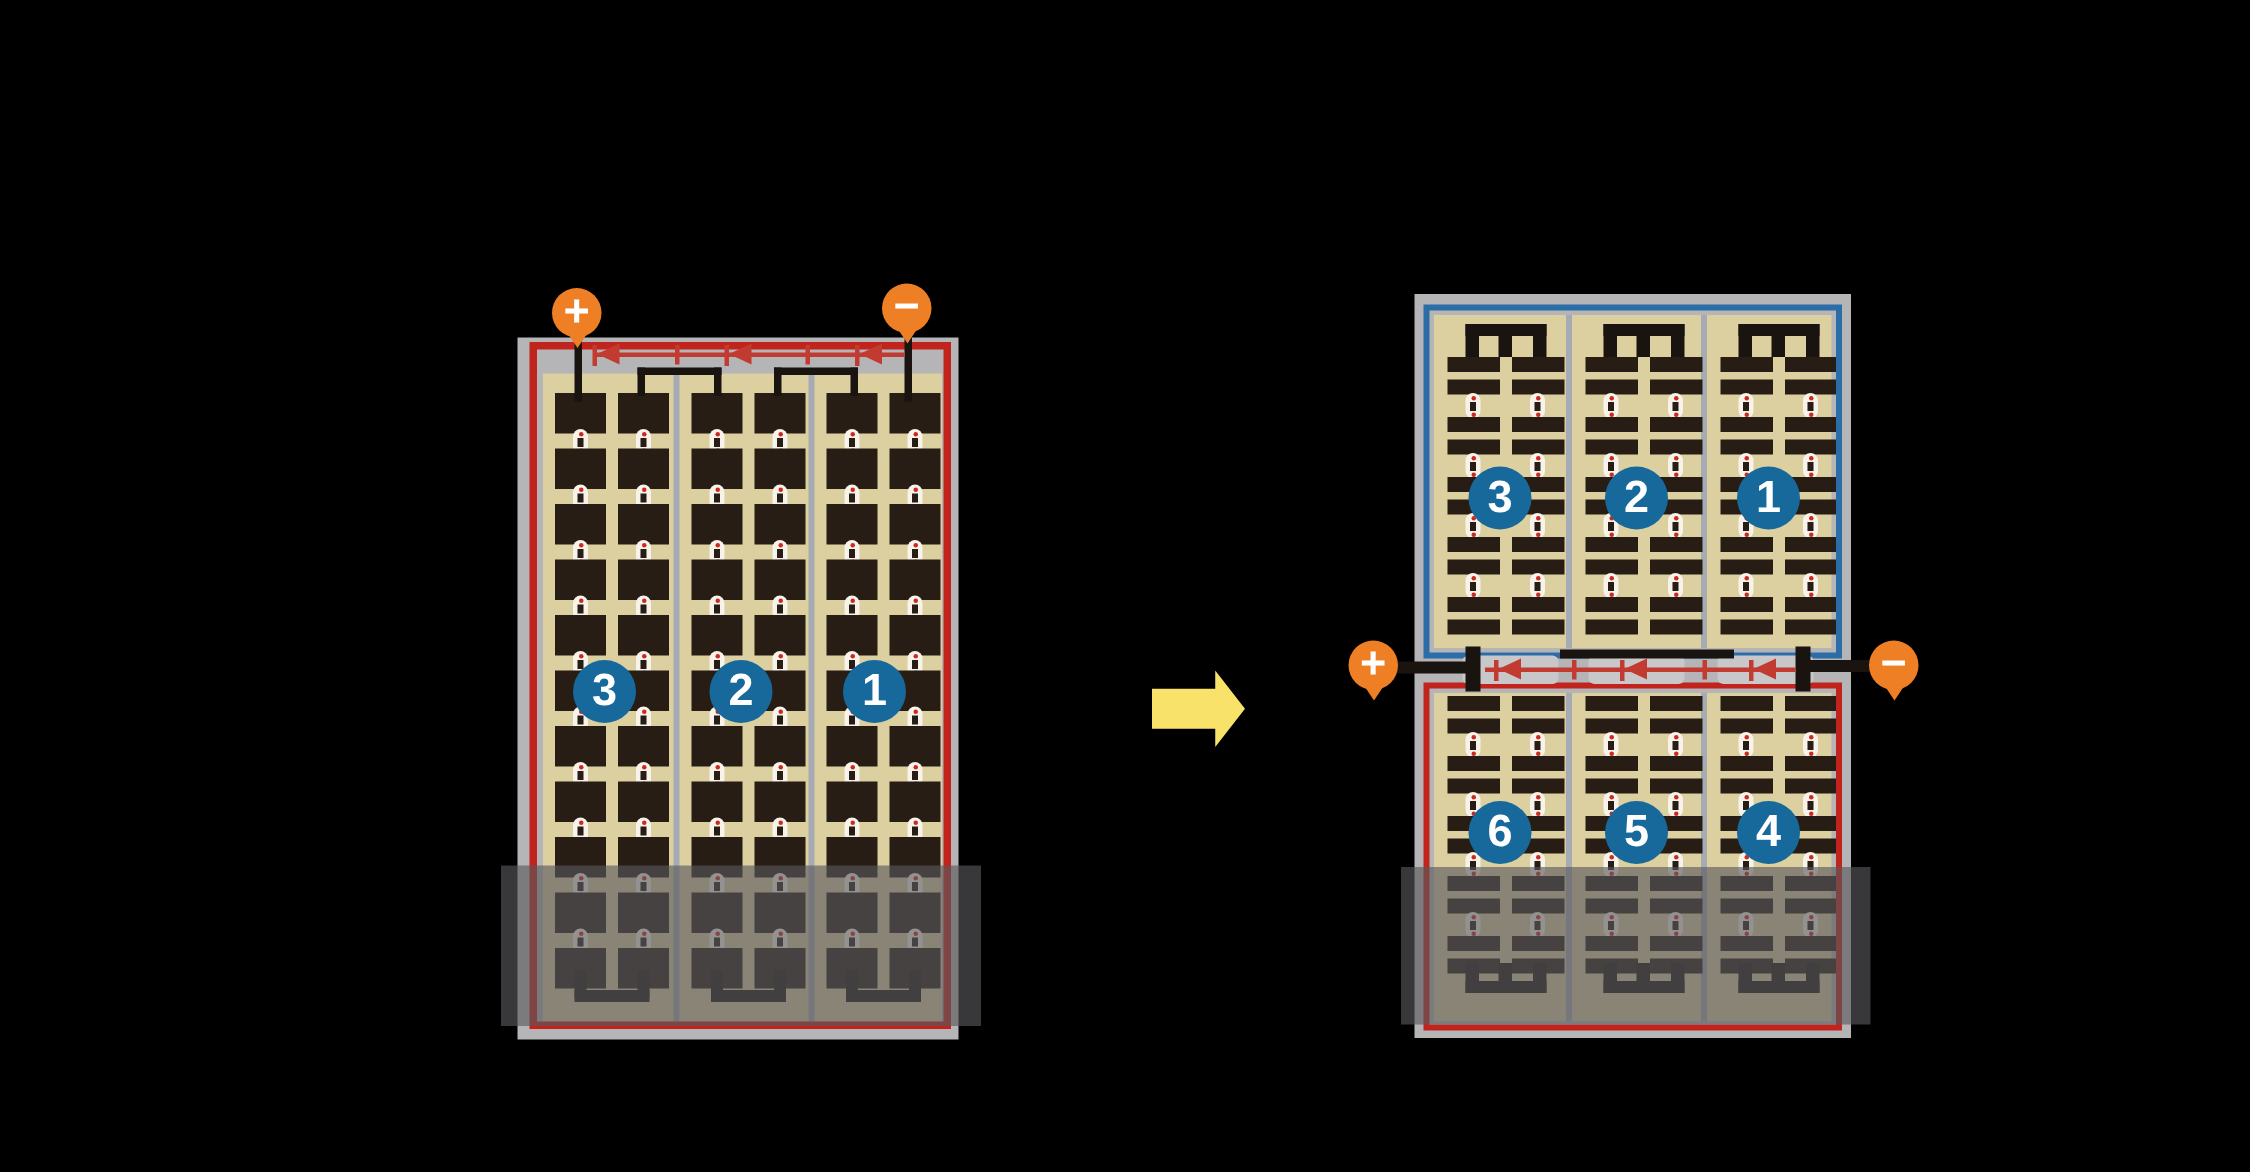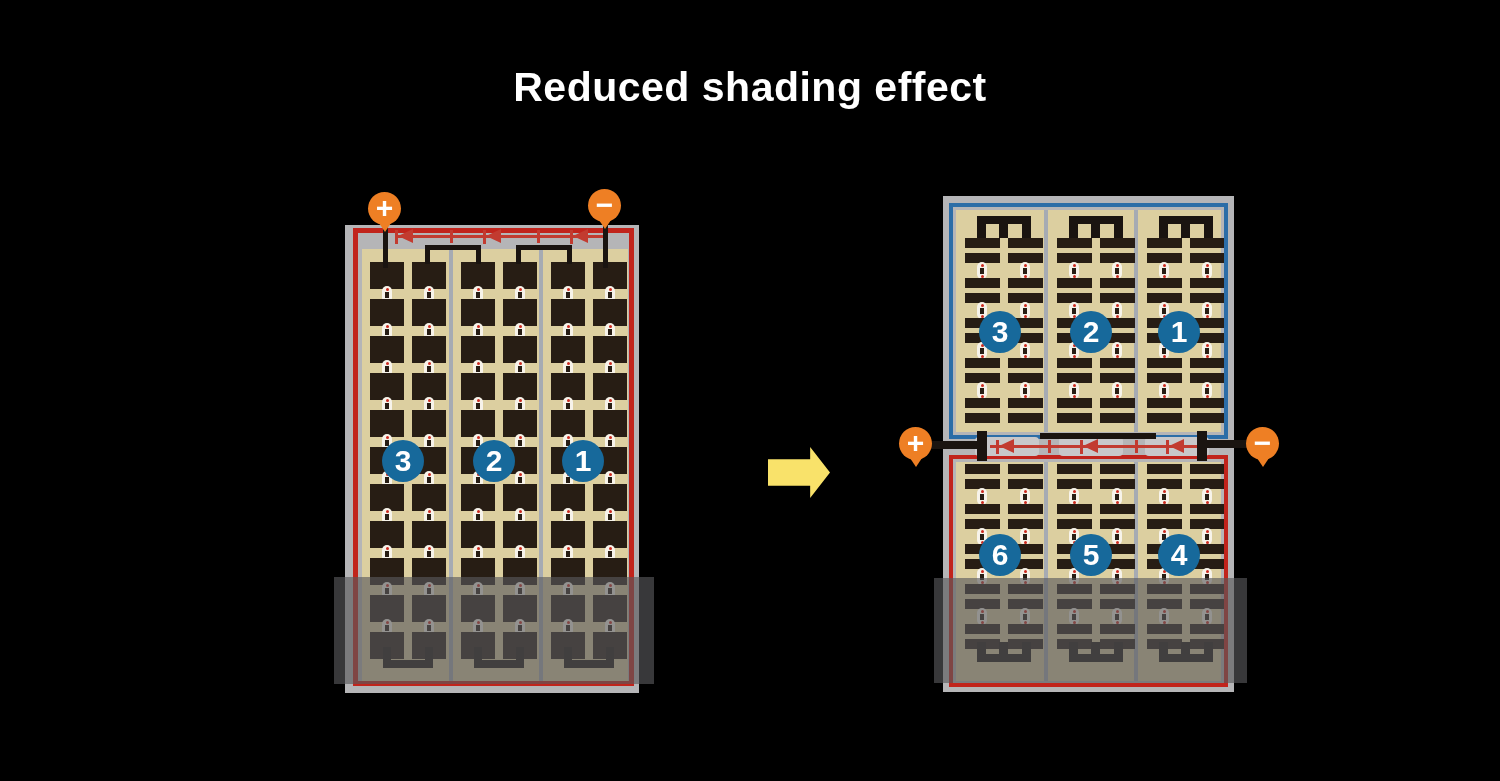--- a/index.html
+++ b/index.html
@@ -36,21 +36,20 @@
     left:768px;top:447px;width:62px;height:51px;background:var(--yellow);
     clip-path:polygon(0 24%,68% 24%,68% 0,100% 50%,68% 100%,68% 76%,0 76%);
   }
   .shade{background:var(--shade);z-index:20;}
 </style>
 </head>
 <body>
 
 <div id="stage" style="--bg: #000000; --frame: #b5b5b7; --tan: #dccfa0; --red: #c1241c; --blue: #2b6da7; --badge: #17699b; --orange: #ee7f24; --yellow: #f9e26a; --shade: rgba(88,88,92,0.63);">
 
-  <div id="title" class="abs">Reduced shading effect</div>
 
   <div class="abs panel-frame" id="lframe" style="left:345px;top:225px;width:294px;height:468px;"></div>
   <div class="abs tan" id="ltan" style="left:362px;top:249px;width:266px;height:432px;">
       <div style="position: absolute; left: 87px; top: 0px; width: 4px; height: 432px; background: rgb(166, 171, 179); border-radius: 0px;"></div>
       <div style="position: absolute; left: 177px; top: 0px; width: 4px; height: 432px; background: rgb(166, 171, 179); border-radius: 0px;"></div>
       <div style="position: absolute; left: 8px; top: 13px; width: 34px; height: 27px; background: rgb(39, 29, 20); border-radius: 0px;"></div>
       <div style="position: absolute; left: 50px; top: 13px; width: 34px; height: 27px; background: rgb(39, 29, 20); border-radius: 0px;"></div>
       <div style="position: absolute; left: 20px; top: 37px; width: 10px; height: 17px; background: rgb(247, 243, 234); border-radius: 5px;">
         <div style="position: absolute; left: 3.5px; top: 1.5px; width: 3px; height: 3px; background: rgb(204, 42, 31); border-radius: 2px;"></div>
         <div style="position: absolute; left: 3px; top: 5.5px; width: 4px; height: 6px; background: rgb(39, 29, 20); border-radius: 0px;"></div>

